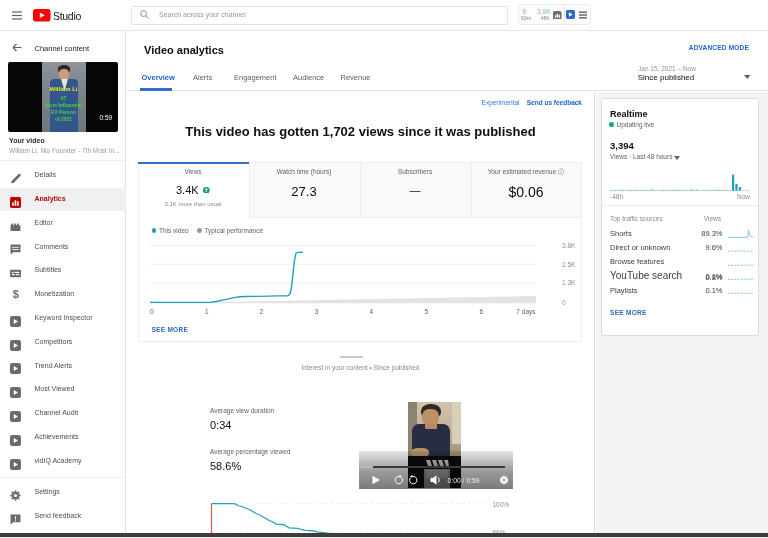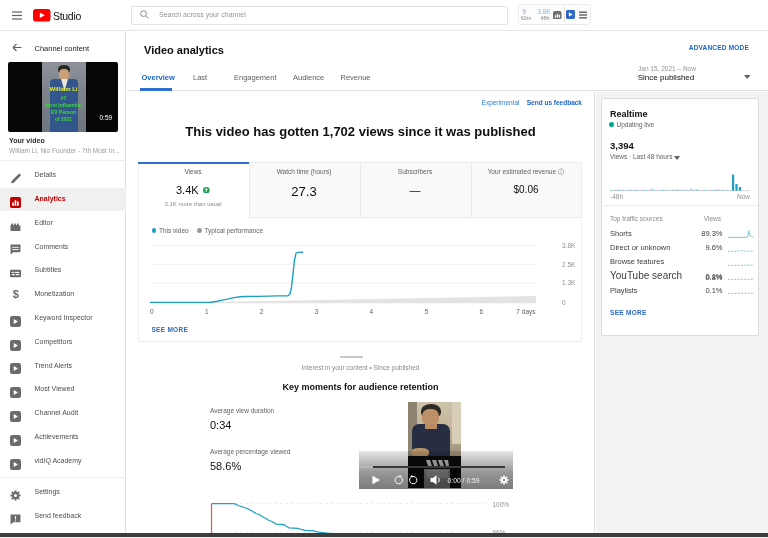--- a/index.html
+++ b/index.html
@@ -178,21 +178,21 @@
           <rect x="4.5" y="5.8" width="1" height="1" fill="#fff"></rect>
         </svg></div>
       <div class="abs" style="left:34.5px;top:511.7px;font-size:7px;color:#4d4d4d;">Send feedback</div>
       <div class="abs" style="left:0;top:476.5px;width:125px;border-top:1px solid #efefef;"></div>
     </div>
 
   <div class="abs" style="left:127px;top:31px;width:641px;height:60px;background:#fff;border-bottom:1px solid #e3e3e3;"></div>
   <div class="abs" style="left:144px;top:43.5px;font-size:11px;font-weight:bold;color:#0f0f0f;">Video analytics</div>
   <div class="abs" style="left:639px;top:44.3px;width:110px;text-align:right;font-size:6.5px;font-weight:bold;color:#1b66cb;letter-spacing:0.2px;">ADVANCED MODE</div>
   <div class="abs" style="left:141.5px;top:73px;font-size:7.5px;font-weight:bold;color:#1b66cb;">Overview</div>
-  <div class="abs" style="left:193px;top:73px;font-size:7.5px;color:#606060;">Last</div>
+  <div class="abs" style="left:193px;top:73px;font-size:7.5px;color:#606060;">Alerts</div>
   <div class="abs" style="left:234px;top:73px;font-size:7.5px;color:#606060;">Engagement</div>
   <div class="abs" style="left:293px;top:73px;font-size:7.5px;color:#606060;">Audience</div>
   <div class="abs" style="left:340.5px;top:73px;font-size:7.5px;color:#606060;">Revenue</div>
   <div class="abs" style="left:139.5px;top:88.3px;width:32.5px;height:2.7px;background:#2e6fcf;"></div>
   <div class="abs" style="left:610px;top:64.5px;width:114px;text-align:center;font-size:6.5px;color:#949494;">Jan 15, 2021 – Now</div>
   <div class="abs" style="left:609px;top:73px;width:114px;text-align:center;font-size:8px;color:#0f0f0f;">Since published</div>
   <svg class="abs" style="left:744px;top:74.5px;" width="6.5" height="4" viewBox="0 0 6.5 4">
       <polygon points="0,0 6.5,0 3.25,4" fill="#606060"></polygon>
     </svg>
 
@@ -212,21 +212,21 @@
   <svg class="abs" style="left:203px;top:186.8px;" width="6.6" height="6.6" viewBox="0 0 7 7">
     <circle cx="3.5" cy="3.5" r="3.5" fill="#179c52"></circle>
     <path d="M3.5,1.6 L3.5,5.4 M3.5,1.6 L1.8,3.3 M3.5,1.6 L5.2,3.3" stroke="#fff" stroke-width="0.9" fill="none"></path>
   </svg>
   <div class="abs" style="left:137.5px;top:200.8px;width:111px;text-align:center;font-size:6px;color:#8a8a8a;">3.1K more than usual</div>
   <div class="abs" style="left:248.5px;top:168.2px;width:111px;text-align:center;font-size:6.5px;color:#606060;">Watch time (hours)</div>
   <div class="abs" style="left:248.5px;top:184.3px;width:111px;text-align:center;font-size:13px;color:#0f0f0f;">27.3</div>
   <div class="abs" style="left:359.5px;top:168.2px;width:111px;text-align:center;font-size:6.5px;color:#606060;">Subscribers</div>
   <div class="abs" style="left:359.5px;top:184.3px;width:111px;text-align:center;font-size:11px;color:#0f0f0f;">—</div>
   <div class="abs" style="left:470.5px;top:168.2px;width:111px;text-align:center;font-size:6.5px;color:#606060;">Your estimated revenue ⓘ</div>
-  <div class="abs" style="left:470.5px;top:184.3px;width:111px;text-align:center;font-size:10px;color:#0f0f0f;">$0.06</div>
+  <div class="abs" style="left:470.5px;top:184.3px;width:111px;text-align:center;font-size:14px;color:#0f0f0f;">$0.06</div>
 
   <div class="abs" style="left:151.5px;top:228px;width:4.6px;height:4.6px;border-radius:50%;background:#1fa0c2;"></div>
   <div class="abs" style="left:159px;top:227.3px;font-size:6.5px;color:#606060;">This video</div>
   <div class="abs" style="left:197px;top:228px;width:4.6px;height:4.6px;border-radius:50%;background:#9a9a9a;"></div>
   <div class="abs" style="left:204.5px;top:227.3px;font-size:6.5px;color:#606060;">Typical performance</div>
 
   <svg class="abs" style="left:137px;top:240px;" width="445" height="80" viewBox="0 0 445 80">
     <g stroke="#f0f0f0" stroke-width="1">
       <line x1="13" y1="5.5" x2="399" y2="5.5"></line>
       <line x1="13" y1="24.3" x2="399" y2="24.3"></line>
@@ -249,21 +249,20 @@
       <text x="234.4" y="73.5" text-anchor="middle">4</text>
       <text x="289.3" y="73.5" text-anchor="middle">5</text>
       <text x="344.2" y="73.5" text-anchor="middle">6</text>
       <text x="398.5" y="73.5" text-anchor="end">7 days</text>
     </g>
   </svg>
   <div class="abs" style="left:151.4px;top:326.3px;font-size:6.5px;font-weight:bold;color:#2f6bc4;letter-spacing:0.3px;">SEE MORE</div>
 
   <div class="abs" style="left:340px;top:356px;width:23px;height:1.5px;background:#c9c9c9;"></div>
   <div class="abs" style="left:127px;top:363.5px;width:467px;text-align:center;font-size:6.5px;color:#8a8a8a;">Interest in your content • Since published</div>
-  <div class="abs" style="left:127px;top:381.5px;width:467px;text-align:center;font-size:9px;font-weight:bold;color:#0f0f0f;">Key moments for audience retention</div>
 
   <div class="abs" style="left:210px;top:407.3px;font-size:6.5px;color:#606060;">Average view duration</div>
   <div class="abs" style="left:210px;top:418.5px;font-size:11px;color:#0f0f0f;">0:34</div>
   <div class="abs" style="left:210px;top:447.8px;font-size:6.5px;color:#606060;">Average percentage viewed</div>
   <div class="abs" style="left:210px;top:459.5px;font-size:11px;color:#0f0f0f;">58.6%</div>
 
   <div id="player" class="abs" style="left:359px;top:402px;width:153.5px;height:86.5px;overflow:hidden;">
     <div class="abs" style="left:48.8px;top:0;width:53.5px;height:85.5px;background:#0a0a0a;">
       <div class="abs" style="left:0;top:0;width:53.5px;height:53.5px;background:linear-gradient(180deg,#cec3ab 0%,#c3b499 50%,#9e9078 100%);"></div>
       <div class="abs" style="left:0;top:0;width:9px;height:53.5px;background:#8e8270;"></div>

